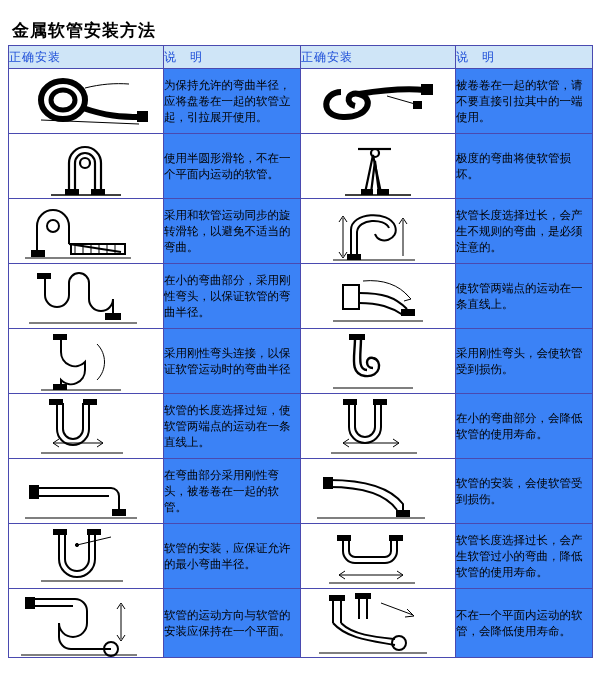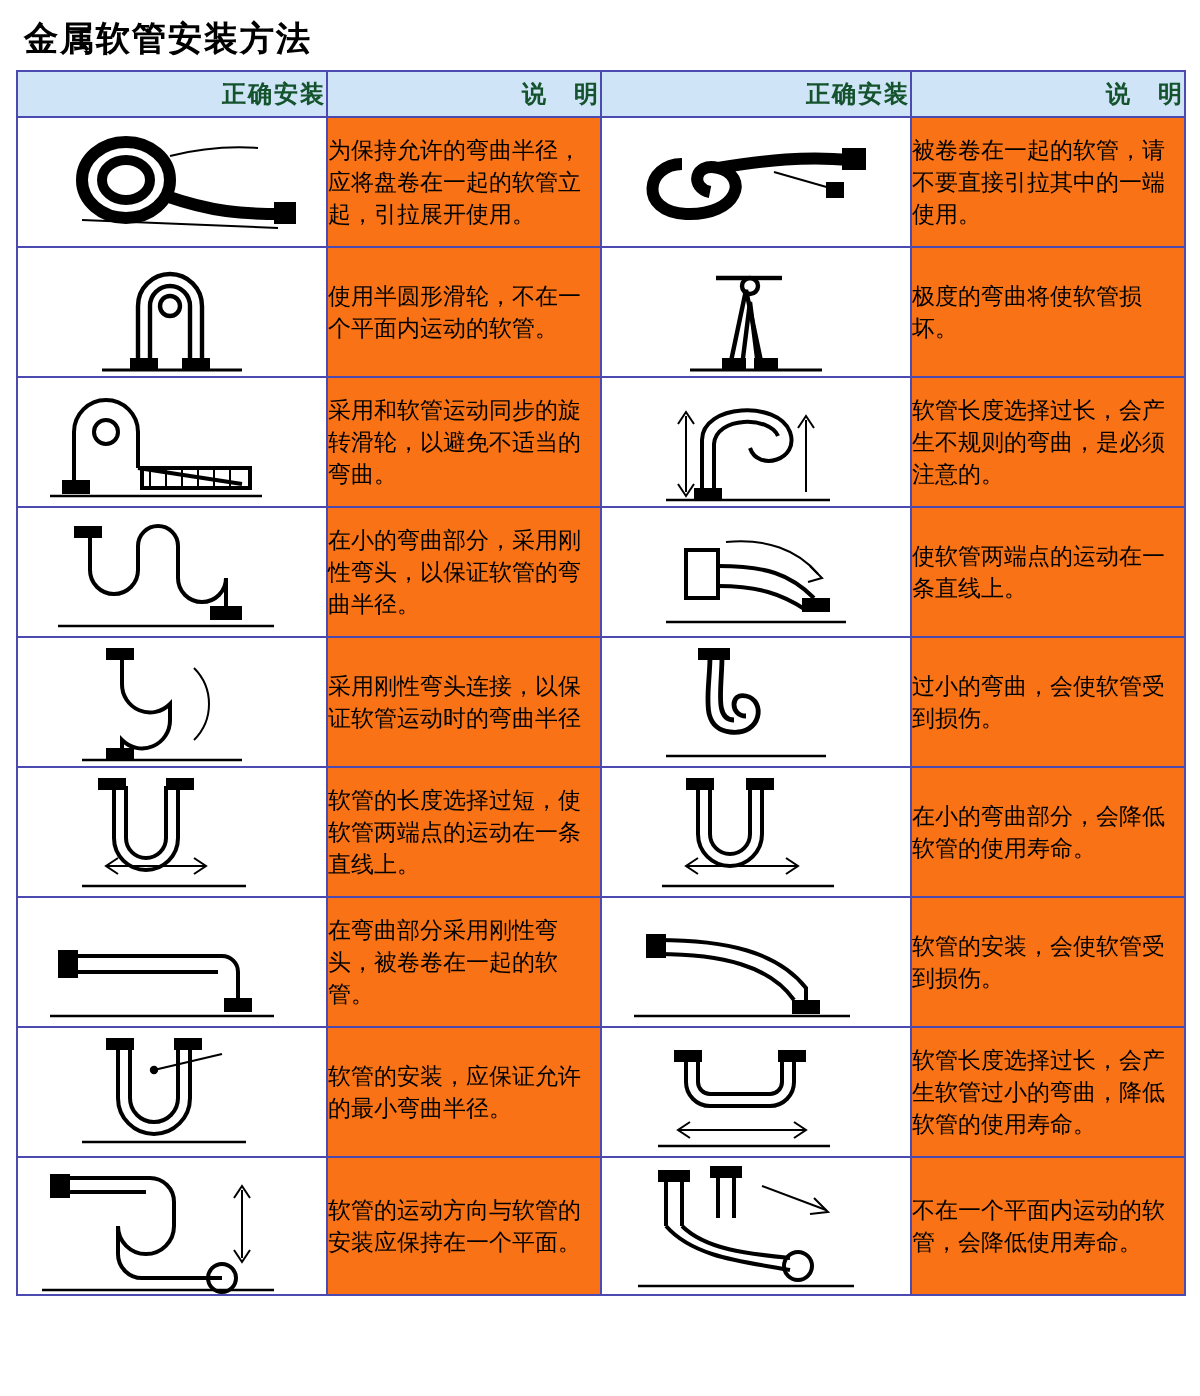--- a/index.html
+++ b/index.html
@@ -18,53 +18,53 @@
     position: relative;
     width: 600px;
     height: 698px;
     box-sizing: border-box;
     padding: 4px 8px 0 8px;
   }
   #title {
     font-size: 17px;
     font-weight: bold;
     letter-spacing: 1px;
-    margin: 6px 0 5px 4px;
+    margin: 16px 0 5px 4px;
     line-height: 20px;
   }
   table.maintable {
     border-collapse: collapse;
     table-layout: fixed;
     width: 584px;
     border: 1px solid #3a3a8c;
   }
   table.maintable td, table.maintable th {
     border: 1px solid #4a4ab0;
     padding: 0;
     vertical-align: middle;
   }
   th.hdr {
     background: #cfe5f7;
     font-size: 12px;
-    font-weight: bold;
+    font-weight: normal;
     height: 22px;
-    text-align: right;
-    color: #14532d;
+    text-align: left;
+    color: #1d4ed8;
     letter-spacing: 1px;
   }
   col.c-img { width: 155px; }
   col.c-txt { width: 137px; }
 
   td.imgcell {
     background: #ffffff;
     text-align: center;
     height: 64px;
   }
   td.txtcell {
-    background: #f97316;
+    background: #3b82f6;
     font-size: 11.5px;
     line-height: 16px;
     padding: 3px 6px;
     text-align: left;
   }
   .fig {
     display: block;
     margin: 0 auto;
   }
 </style>
@@ -244,21 +244,21 @@
         <td class="imgcell">
           <svg class="fig" width="150" height="62" viewBox="0 0 150 62">
             <g fill="none" stroke="#000" stroke-width="2.4">
               <path d="M52 8 C 52 26, 46 44, 62 46 C 78 48, 80 30, 70 28 C 62 26, 62 38, 70 38"></path>
               <path d="M58 8 C 58 24, 54 40, 64 40"></path>
             </g>
             <rect x="46" y="4" width="16" height="6" fill="#000"></rect>
             <line x1="30" y1="58" x2="110" y2="58" stroke="#000" stroke-width="1.2"></line>
           </svg>
         </td>
-        <td class="txtcell">过小的弯曲，会使软管受到损伤。</td>
+        <td class="txtcell">采用刚性弯头，会使软管受到损伤。</td>
       </tr>
 
       <tr>
         <td class="imgcell">
           <svg class="fig" width="150" height="62" viewBox="0 0 150 62">
             <g fill="none" stroke="#000" stroke-width="2">
               <path d="M46 8 L46 34 A16 16 0 0 0 78 34 L78 8"></path>
               <path d="M52 8 L52 34 A10 10 0 0 0 72 34 L72 8"></path>
               <path d="M40 8 L52 8"></path>
               <path d="M72 8 L84 8"></path>

